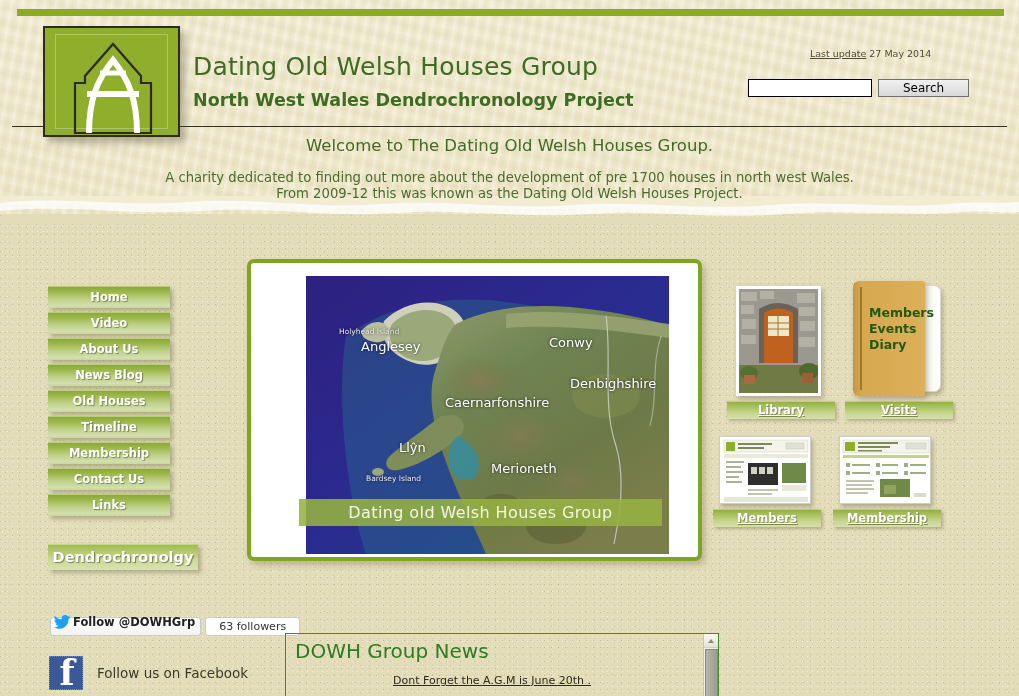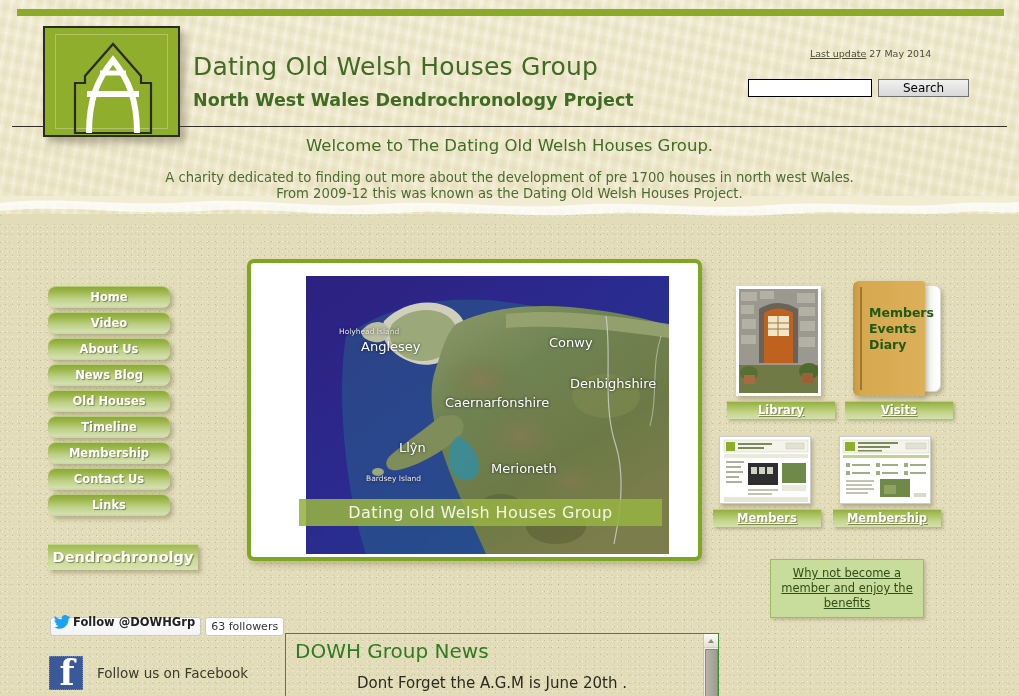--- a/index.html
+++ b/index.html
@@ -187,21 +187,20 @@
     font-size: 11.5px;
     font-weight: bold;
     text-shadow: 1px 1px 1px rgba(60,70,25,0.55);
     background: linear-gradient(to bottom, #8ba83a 0%, #9cb749 22%, #bdcf84 55%, #d3dfae 88%, #c9d79c 100%);
     border-top: 1px solid #b9cd7c;
     box-shadow: 3px 3px 4px rgba(110,105,70,0.42);
     margin-bottom: 4px;
     cursor: pointer;
     white-space: nowrap;
     overflow: hidden;
-    border-radius: 8px;
   }
   #dendro-btn {
     position: absolute;
     left: 48px; top: 330px;
     width: 150px;
     height: 26px;
     line-height: 24px;
     text-align: center;
     color: #ffffff;
     font-size: 14.5px;
@@ -233,21 +232,21 @@
     font-weight: bold;
     color: #222;
     cursor: pointer;
     height: 19px;
   }
   .tw-count {
     margin-left: 4px;
     background: #fff;
     border: 1px solid #c9c9c9;
     border-radius: 3px;
-    padding: 2px 5px;
+    padding: 2px 13px;
     font-size: 11px;
     color: #333;
     height: 19px;
     line-height: 14px;
     cursor: pointer;
   }
   #fb-row {
     position: absolute;
     left: 49px; top: 442px;
     display: flex;
@@ -439,23 +438,24 @@
     left: 9px; top: 5px;
     font-size: 20px;
     color: #2f7a22;
     white-space: nowrap;
   }
   #news-item {
     position: absolute;
     left: 0; top: 40px;
     width: 412px;
     text-align: center;
-    font-size: 15px;
+    font-size: 11px;
     color: #2a2a20;
     white-space: nowrap;
+    text-decoration: underline;
   }
   #news-scrollbar {
     position: absolute;
     right: 0; top: 0;
     width: 15px; height: 68px;
     background: #efeee4;
     border-left: 1px solid #c7c6b6;
     cursor: pointer;
   }
   #news-scrollbar .sb-arrow {
@@ -742,25 +742,20 @@
               <rect x="6" y="55" width="22" height="2"></rect>
             </g>
           <rect x="40" y="42" width="30" height="18" fill="#6f8a48"></rect>
           <rect x="44" y="48" width="12" height="9" fill="#8fa35f"></rect>
           <rect x="74" y="56" width="12" height="4" fill="#dadacb"></rect>
         </svg>
       </div>
       <div class="tile-label">Membership</div>
     </div>
 
-    <a id="become-member">
-      <span>Why not become a</span><br>
-      <span>member and enjoy the</span><br>
-      <span>benefits</span>
-    </a>
 
 
     <div id="news-panel">
       <div id="news-title">DOWH Group News</div>
       <div id="news-item">Dont Forget the A.G.M  is June 20th .</div>
       <div id="news-scrollbar">
         <div class="sb-arrow"></div>
         <div class="sb-thumb"></div>
       </div>
     </div>

